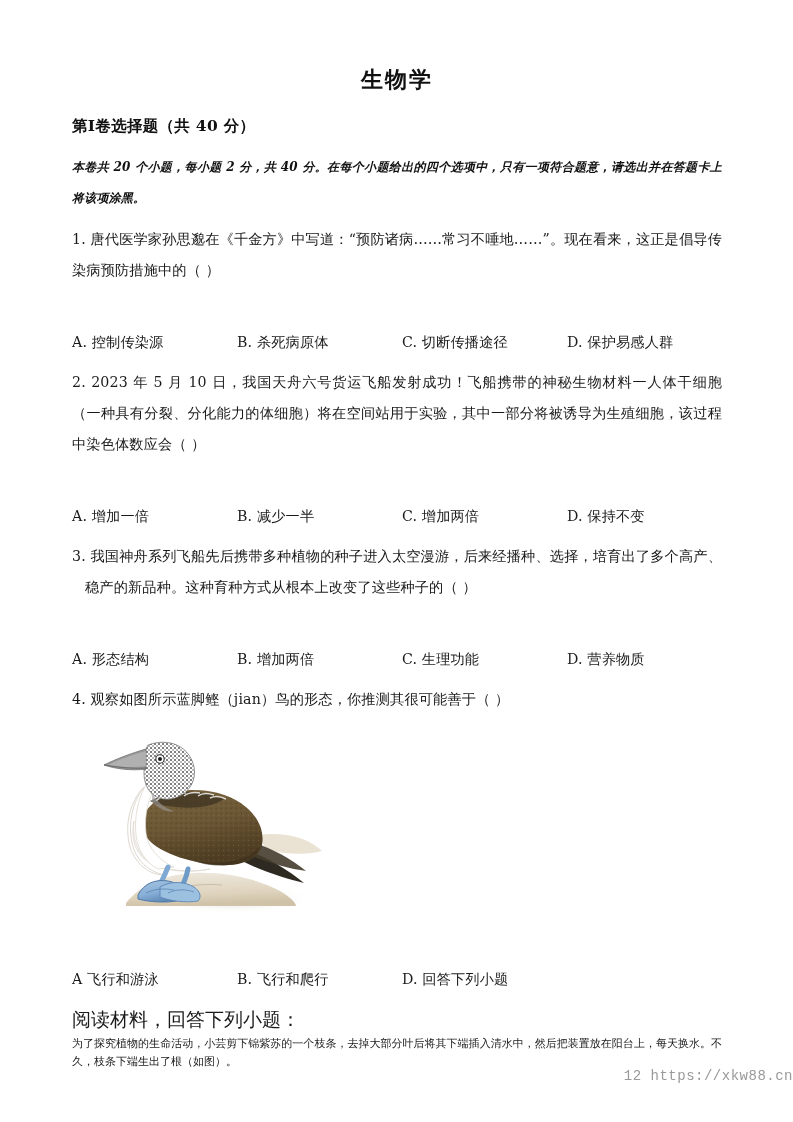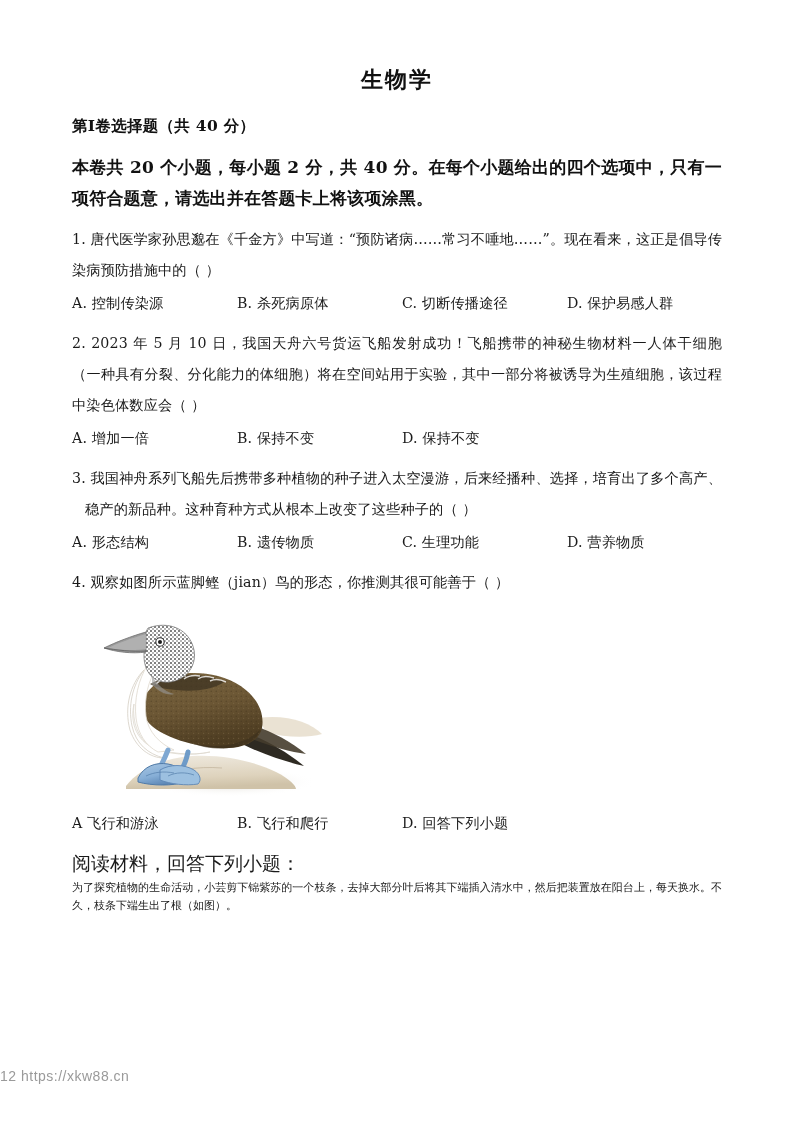--- a/index.html
+++ b/index.html
@@ -49,29 +49,30 @@
     font-size: 15.5px;
     font-weight: bold;
     margin: 0;
     padding-top: 20px;
     line-height: 24px;
     letter-spacing: 0.3px;
     color: #111;
   }
 
   .instructions {
-    font-size: 17px;
+    font-size: 12px;
     font-weight: bold;
     line-height: 31px;
     margin: 0;
     padding-top: 14px;
     text-align: justify;
     text-justify: inter-ideograph;
     letter-spacing: 0.2px;
     color: #111;
+    font-style: italic;
   }
 
   
   .question {
     margin: 0;
     padding-top: 10px;
   }
 
   .q-stem {
     font-size: 14.2px;
@@ -94,20 +95,21 @@
     padding-top: 2px;
     font-size: 14.2px;
     line-height: 30px;
     color: #1a1a1a;
   }
   .options .opt {
     width: 165px;
     flex: 0 0 165px;
     letter-spacing: 0.15px;
     white-space: nowrap;
+    margin-top: 39px;
   }
 
   
   .figure {
     padding-top: 12px;
     padding-bottom: 6px;
     padding-left: 18px;
   }
   .bird-fig {
     display: block;
@@ -131,22 +133,22 @@
     text-justify: inter-ideograph;
     color: #1a1a1a;
   }
 
   
   .footer {
     position: absolute;
     left: 0;
     top: 1068px;
     width: 793px;
-    text-align: left;
-    font-family: Liberation Sans, sans-serif;
+    text-align: right;
+    font-family: Liberation Mono, monospace;
     font-size: 14px;
     color: #9a9a9a;
     letter-spacing: 0.5px;
   }
 </style>
 </head>
 <body>
 
 <div class="page">
   <div class="content">
@@ -164,30 +166,31 @@
         <span class="opt">B. 杀死病原体</span>
         <span class="opt">C. 切断传播途径</span>
         <span class="opt">D. 保护易感人群</span>
       </div>
     </div>
 
     <div class="question">
       <p class="q-stem">2. 2023 年 5 月 10 日，我国天舟六号货运飞船发射成功！飞船携带的神秘生物材料一人体干细胞（一种具有分裂、分化能力的体细胞）将在空间站用于实验，其中一部分将被诱导为生殖细胞，该过程中染色体数应会（      ）</p>
       <div class="options">
         <span class="opt">A. 增加一倍</span>
-        <span class="opt">B. 保持不变</span>
+        <span class="opt">B. 减少一半</span>
+        <span class="opt">C. 增加两倍</span>
         <span class="opt">D. 保持不变</span>
       </div>
     </div>
 
     <div class="question">
       <p class="q-stem hanging">3. 我国神舟系列飞船先后携带多种植物的种子进入太空漫游，后来经播种、选择，培育出了多个高产、稳产的新品种。这种育种方式从根本上改变了这些种子的（      ）</p>
       <div class="options">
         <span class="opt">A. 形态结构</span>
-        <span class="opt">B. 遗传物质</span>
+        <span class="opt">B. 增加两倍</span>
         <span class="opt">C. 生理功能</span>
         <span class="opt">D. 营养物质</span>
       </div>
     </div>
 
     <div class="question">
       <p class="q-stem">4. 观察如图所示蓝脚鲣（jian）鸟的形态，你推测其很可能善于（      ）</p>
 
       <div class="figure">
         <svg class="bird-fig" width="250" height="190" viewBox="0 0 250 190" xmlns="http://www.w3.org/2000/svg">

